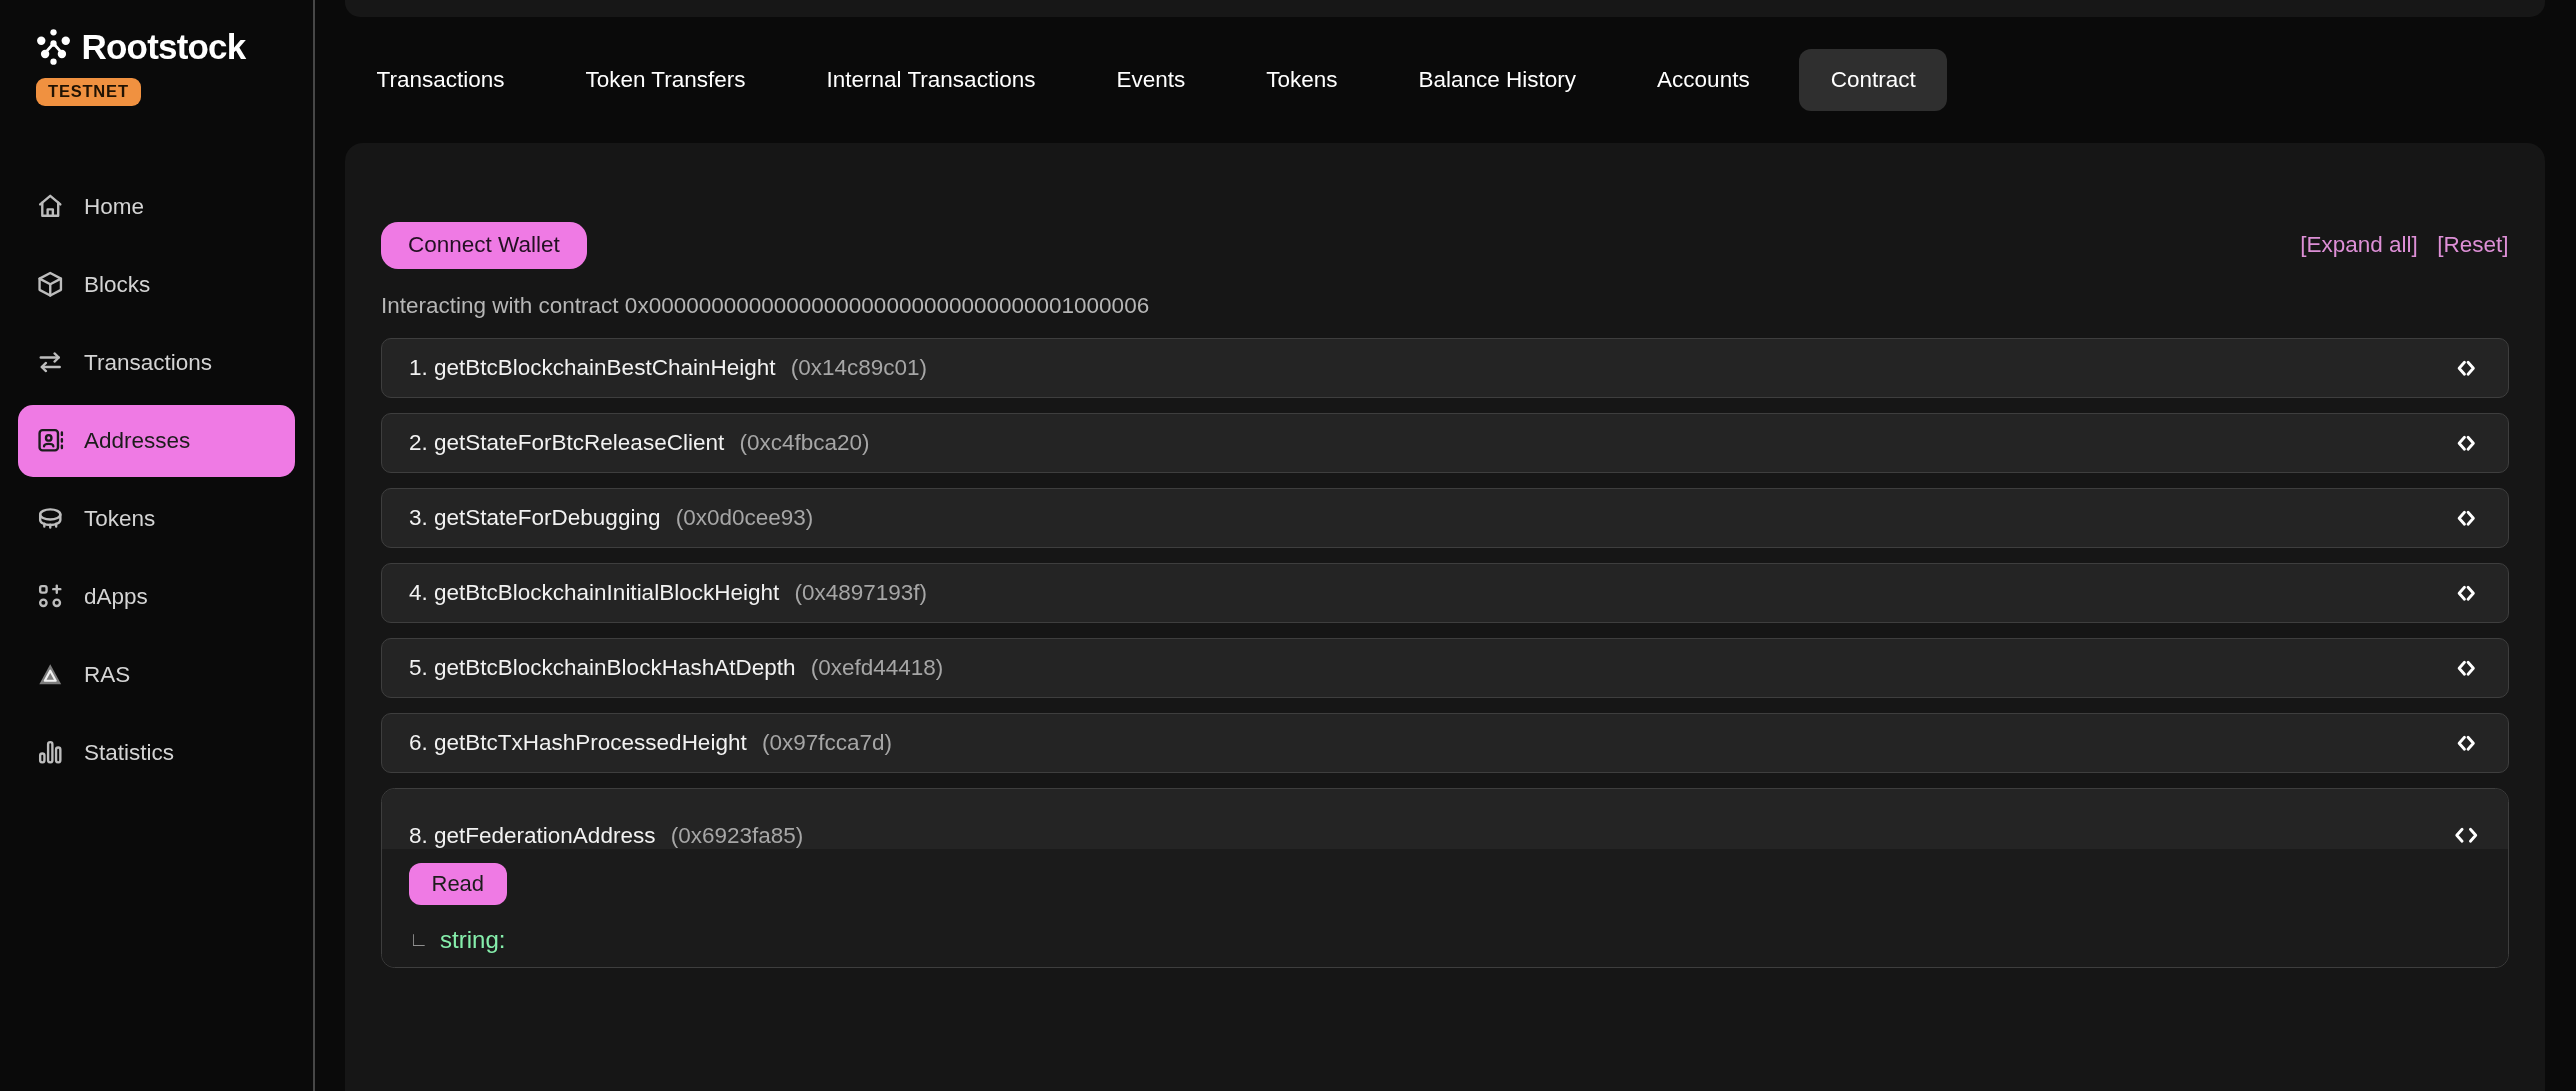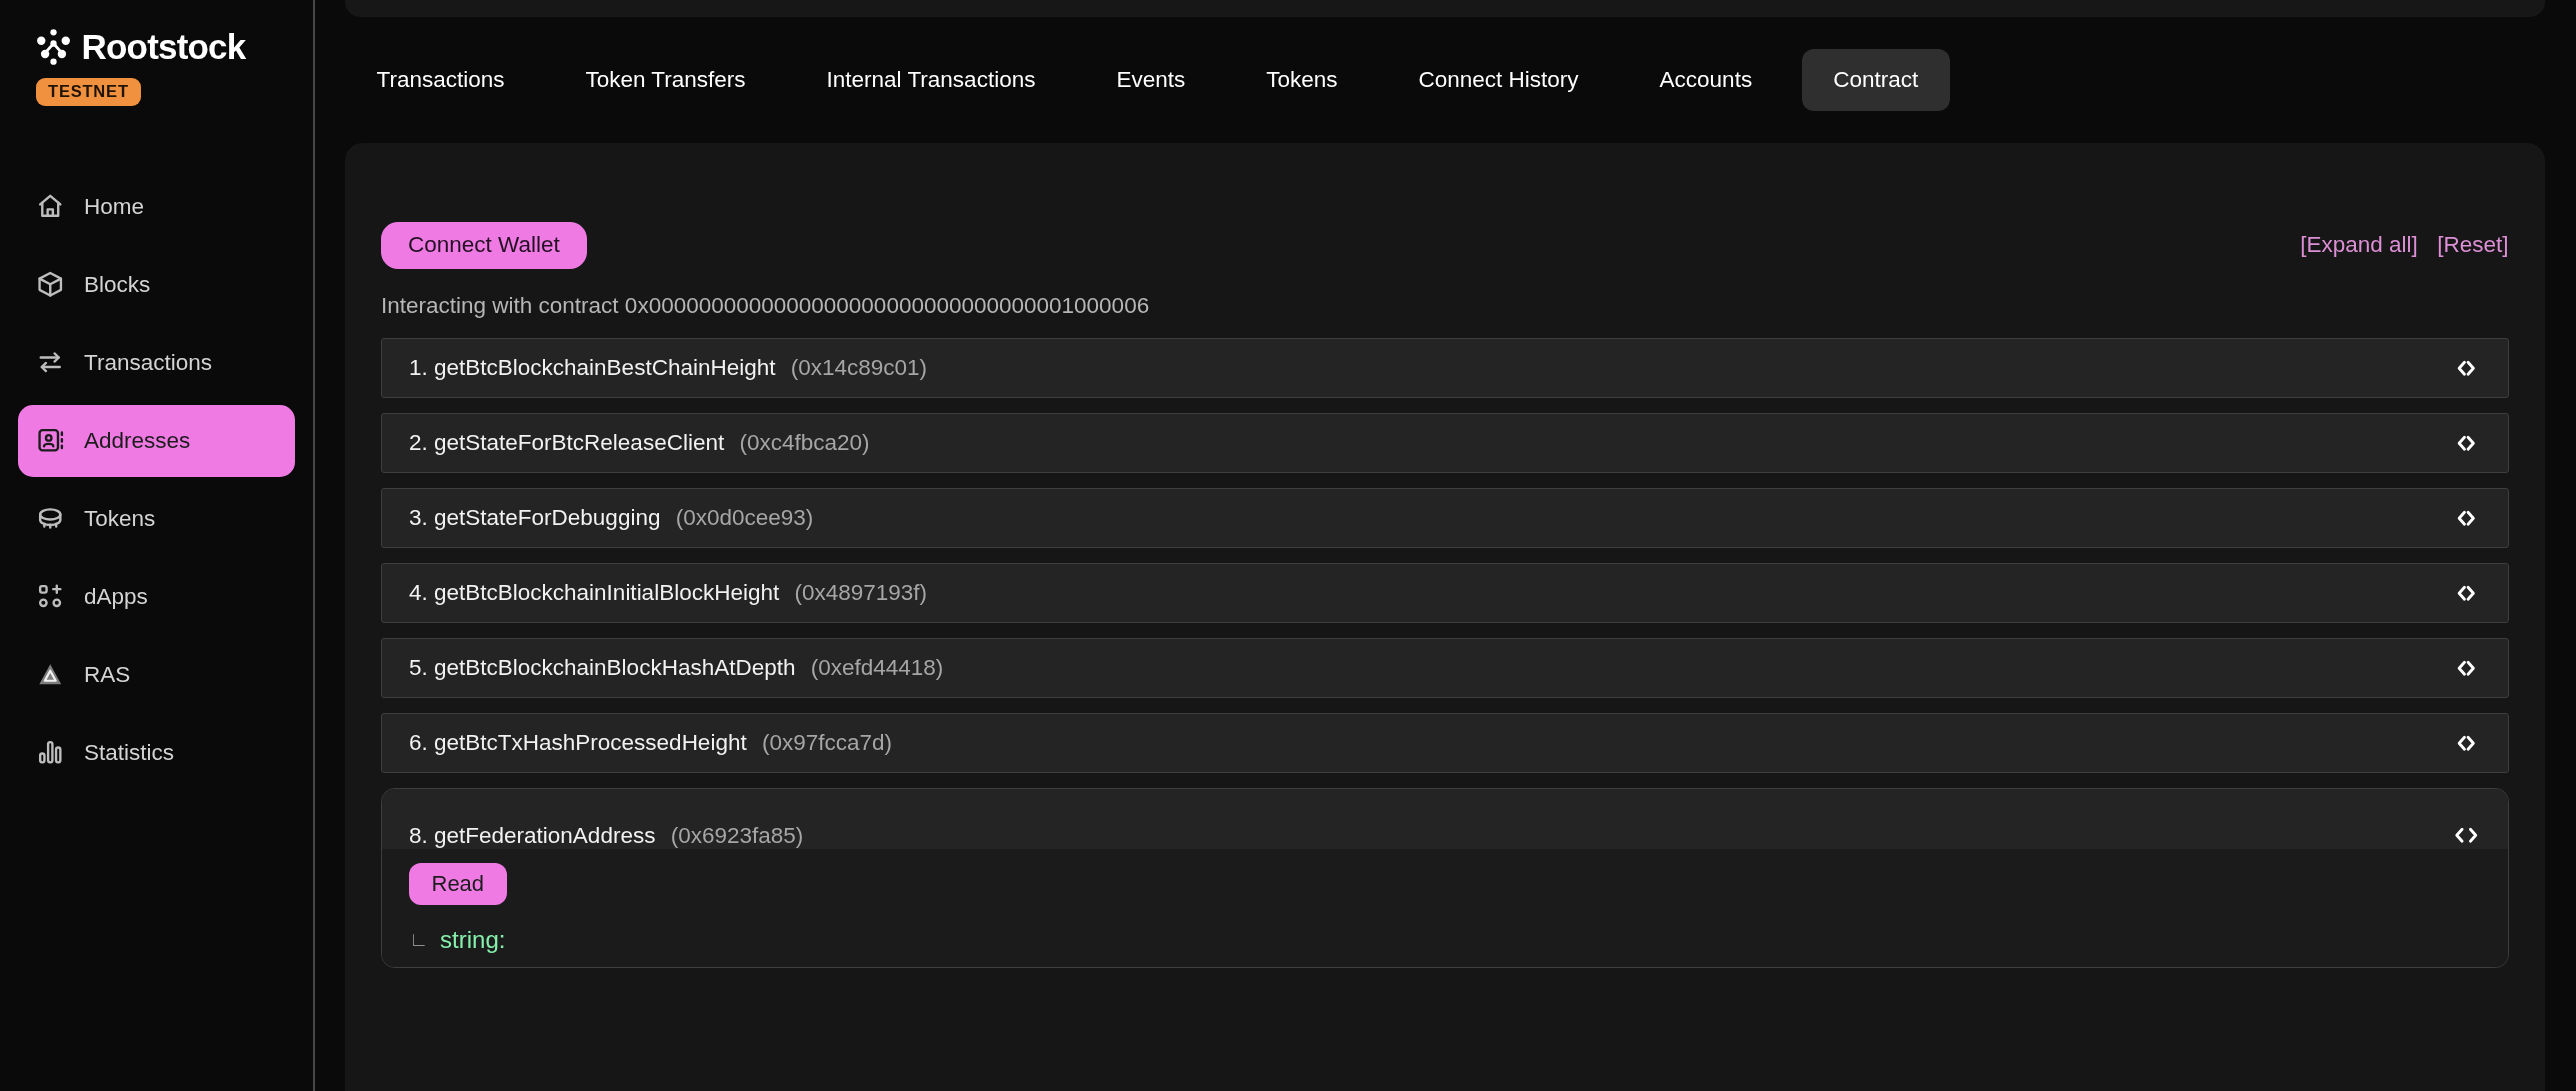--- a/index.html
+++ b/index.html
@@ -37,21 +37,21 @@
 
   .wallet-row { margin-top:35px; display:flex; align-items:center; justify-content:space-between; }
   .btn-pink { background:#ef7ae4; color:#231022; border:none; font-family:inherit; font-size:22.5px; font-weight:500;
               height:47px; padding:0 27px; border-radius:17px; cursor:pointer; }
   .links { display:flex; gap:19.5px; }
   .pink-link { color:#dd8fd6; font-size:22.5px; text-decoration:none; cursor:pointer; }
 
   .interacting { margin-top:24px; color:#b6b6b6; font-size:22.5px; }
 
   .fn-list { margin-top:19.5px; }
-  .fn-row { height:60px; background:#242424; border:1.5px solid #3e3e3e; border-radius:3px; margin-bottom:15px;
+  .fn-row { height:60px; background:#242424; border:1.5px solid #3e3e3e; border-radius:10px; margin-bottom:15px;
             display:flex; align-items:center; justify-content:space-between; padding:0 27px; cursor:pointer; }
   .fn-title { color:#f2f2f2; font-size:22.5px; white-space:nowrap; }
   .fn-sel { color:#a6a6a6; font-size:22.5px; margin-left:9px; }
   .code-ico { color:#ffffff; display:flex; align-items:center; }
   .code-ico svg { width:28.5px; height:28.5px; }
 
   .fn-expanded { border:1.5px solid #3e3e3e; border-radius:13.5px; overflow:hidden; margin-bottom:15px; }
   .fn-expanded .fn-hdr { height:60px; background:#242424; display:flex; align-items:flex-end;
                          justify-content:space-between; padding:0 27px; cursor:pointer; }
   .fn-body { background:#1b1b1b; padding:13.5px 27px 13.5px; }
@@ -170,21 +170,21 @@
 
   <div class="main">
     <div class="prev-card-sliver"></div>
 
     <div class="tabbar">
         <div class="tab">Transactions</div>
         <div class="tab">Token Transfers</div>
         <div class="tab">Internal Transactions</div>
         <div class="tab">Events</div>
         <div class="tab">Tokens</div>
-        <div class="tab">Connect History</div>
+        <div class="tab">Balance History</div>
         <div class="tab">Accounts</div>
         <div class="tab active">Contract</div>
       </div>
 
     <section class="card">
 
       <div class="wallet-row">
         <button class="btn-pink">Connect Wallet</button>
         <div class="links">
           <a class="pink-link">[Expand all]</a>

